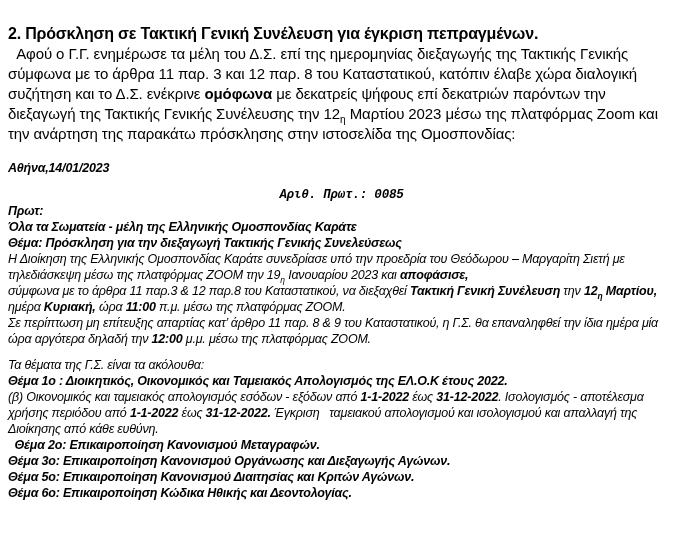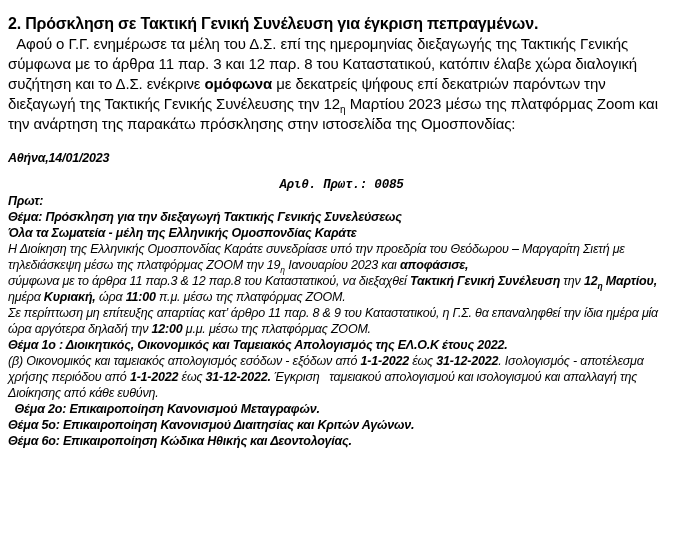--- a/index.html
+++ b/index.html
@@ -1,20 +1,20 @@
 <!DOCTYPE html>
 <html><head>
 <meta charset="utf-8">
 <style>
   html, body { margin:0; padding:0; background:#ffffff; }
   .page {
     position:relative;
     width:683px; height:536px;
     box-sizing:border-box;
-    padding:13px 8px 0 8px;
+    padding:23px 8px 0 8px;
     overflow:hidden;
     background:#ffffff;
     color:#000000;
     font-family:"Liberation Sans", sans-serif;
   }
   .heading {
     font-weight:bold;
     font-size:16px;
     line-height:21px;
     letter-spacing:-0.2px;
@@ -50,38 +50,40 @@
   <div class="intro"><span>  Αφού ο Γ.Γ. ενημέρωσε τα μέλη του Δ.Σ. επί της ημερομηνίας διεξαγωγής της Τακτικής Γενικής σύμφωνα με το άρθρα 11 παρ. 3 και 12 παρ. 8 του Καταστατικού, κατόπιν έλαβε χώρα διαλογική συζήτηση και το Δ.Σ. ενέκρινε </span><span class="b">ομόφωνα</span><span> με δεκατρείς ψήφους επί δεκατριών παρόντων την διεξαγωγή της Τακτικής Γενικής Συνέλευσης την 12</span><sub>η</sub><span> Μαρτίου 2023 μέσω της πλατφόρμας Zoom και την ανάρτηση της παρακάτω πρόσκλησης στην ιστοσελίδα της Ομοσπονδίας:</span></div>
 
   <div class="letter">
 
     <div class="line bold">Αθήνα,14/01/2023</div>
 
     <div class="line bold center gap-md">Αριθ. Πρωτ.: 0085</div>
 
     <div class="line bold">Πρωτ:</div>
 
+    <div class="line bold">Όλα τα Σωματεία - μέλη της Ελληνικής Ομοσπονδίας Καράτε</div>
+
     <div class="line bold">Θέμα: Πρόσκληση για την διεξαγωγή Τακτικής Γενικής Συνελεύσεως</div>
-
-    <div class="line bold">Όλα τα Σωματεία - μέλη της Ελληνικής Ομοσπονδίας Καράτε</div>
 
     <div class="line"><span>Η Διοίκηση της Ελληνικής Ομοσπονδίας Καράτε συνεδρίασε υπό την προεδρία του Θεόδωρου – Μαργαρίτη Σιετή με τηλεδιάσκεψη μέσω της πλατφόρμας ZOOM την 19</span><sub>η</sub><span> Ιανουαρίου 2023 και </span><span class="b">αποφάσισε,</span></div>
 
     <div class="line"><span>σύμφωνα με το άρθρα 11 παρ.3 &amp; 12 παρ.8 του Καταστατικού, να διεξαχθεί </span><span class="b">Τακτική Γενική Συνέλευση</span><span> την </span><span class="b">12</span><sub class="b">η</sub><span class="b"> Μαρτίου,</span><span> ημέρα </span><span class="b">Κυριακή,</span><span> ώρα </span><span class="b">11:00</span><span> π.μ. μέσω της πλατφόρμας ZOOM.</span></div>
 
     <div class="line"><span>Σε περίπτωση μη επίτευξης απαρτίας κατ’ άρθρο 11 παρ. 8 &amp; 9 του Καταστατικού, η Γ.Σ. θα επαναληφθεί την ίδια ημέρα μία ώρα αργότερα δηλαδή την </span><span class="b">12:00</span><span> μ.μ. μέσω της πλατφόρμας ZOOM.</span></div>
 
+    <div class="line gap-sm">Τα θέματα της Γ.Σ. είναι τα ακόλουθα:</div>
 
     <div class="line bold">Θέμα 1ο : Διοικητικός, Οικονομικός και Ταμειακός Απολογισμός της ΕΛ.Ο.Κ έτους 2022.</div>
 
 
     <div class="line"><span>(β) Οικονομικός και ταμειακός απολογισμός εσόδων - εξόδων από </span><span class="b">1-1-2022</span><span> έως </span><span class="b">31-12-2022</span><span>. Ισολογισμός - αποτέλεσμα χρήσης περιόδου από </span><span class="b">1-1-2022</span><span> έως </span><span class="b">31-12-2022.</span><span> Έγκριση   ταμειακού απολογισμού και ισολογισμού και απαλλαγή της Διοίκησης από κάθε ευθύνη.</span></div>
 
     <div class="line bold">  Θέμα 2ο: Επικαιροποίηση Κανονισμού Μεταγραφών.</div>
 
+    <div class="line bold">Θέμα 3ο: Επικαιροποίηση Κανονισμού Οργάνωσης και Διεξαγωγής Αγώνων.</div>
 
 
     <div class="line bold">Θέμα 5ο: Επικαιροποίηση Κανονισμού Διαιτησίας και Κριτών Αγώνων.</div>
 
     <div class="line bold">Θέμα 6ο: Επικαιροποίηση Κώδικα Ηθικής και Δεοντολογίας.</div>
 
   </div>
 </div>
 
 </body></html>

